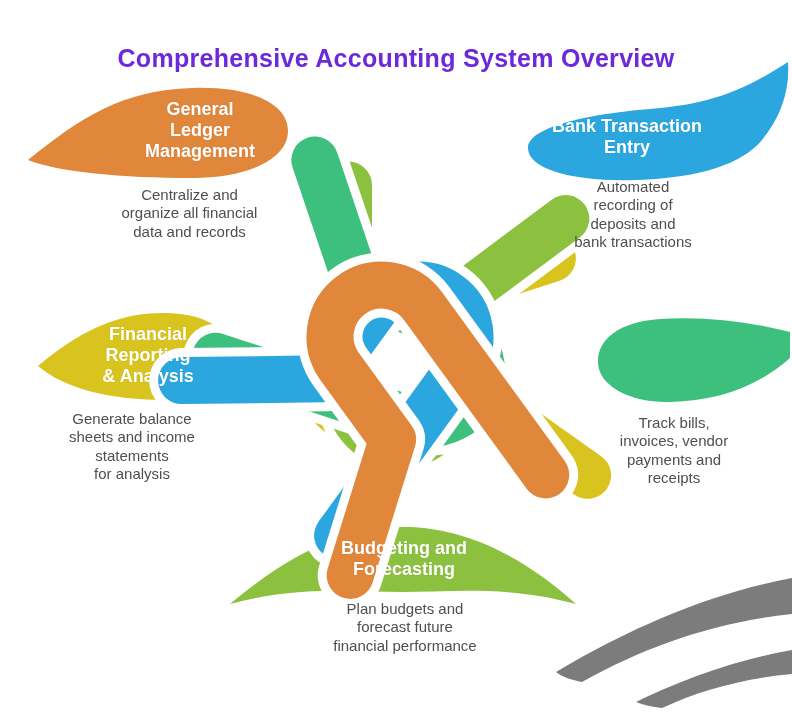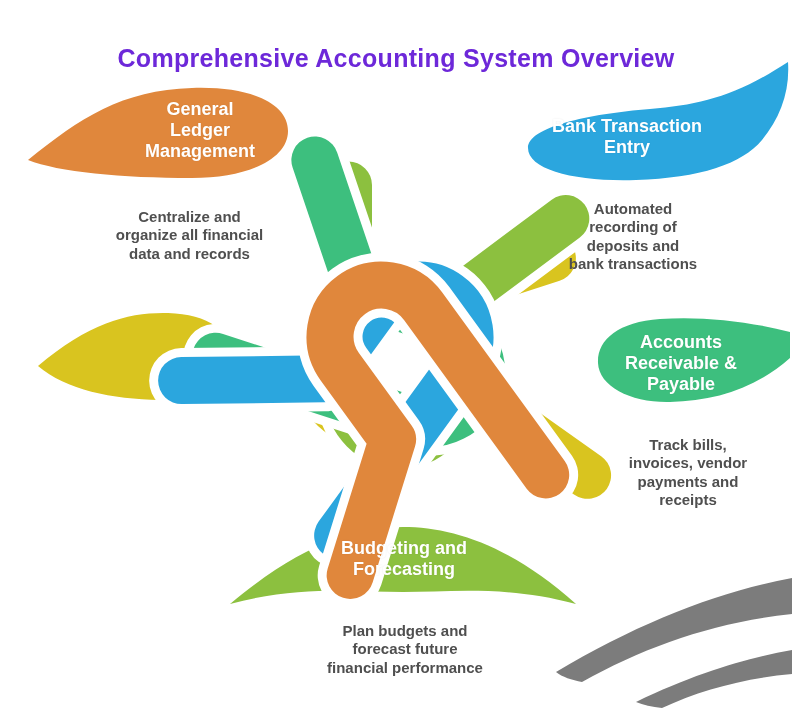--- a/index.html
+++ b/index.html
@@ -11,30 +11,30 @@
   .txt{position:absolute;z-index:2;text-align:center;white-space:pre-line;}
   .title{
     left:0;top:44px;width:792px;font-size:25px;font-weight:bold;color:#6d28d9;
     letter-spacing:.3px;
   }
   .heading{
     font-size:18px;font-weight:bold;color:#ffffff;line-height:1.18;
     text-shadow:0 0 2px rgba(0,0,0,0.08);
   }
   .desc{
-    font-size:15px;font-weight:bold;color:#4f4f4f;line-height:1.22;margin-top:22px;
+    font-size:15px;font-weight:normal;color:#4f4f4f;line-height:1.22;
   }
   .h-orange{left:112px;top:99px;width:176px;text-align:center;}
   .d-orange{left:82px;top:186px;width:215px;}
   .h-blue{left:534px;top:116px;width:186px;}
   .d-blue{left:538px;top:178px;width:190px;}
   .h-yellow{left:62px;top:324px;width:172px;}
   .d-yellow{left:28px;top:410px;width:208px;}
   .h-green{left:596px;top:332px;width:170px;}
-  .d-green{left:602px;top:414px;width:172px;}
+  .d-green{left:588px;top:414px;width:172px;}
   .h-lgreen{left:318px;top:538px;width:172px;}
   .d-lgreen{left:306px;top:600px;width:198px;text-align:center;}
   .halo{fill:none;stroke:#ffffff;stroke-width:58;stroke-linecap:round;stroke-linejoin:round;}
   .strand{fill:none;stroke-width:42;stroke-linecap:round;stroke-linejoin:round;}
 </style>
 </head>
 <body>
 
 <div id="stage">
 
@@ -85,24 +85,28 @@
 organize all financial
 data and records</div>
 
   <div class="txt heading h-blue">Bank Transaction
 Entry</div>
   <div class="txt desc d-blue">Automated
 recording of
 deposits and
 bank transactions</div>
 
+  <div class="txt heading h-yellow">Financial
+Reporting
+&amp; Analysis</div>
+  <div class="txt desc d-yellow">Generate balance
+sheets and income
+statements
+for analysis</div>
 
-  <div class="txt heading h-green">Accounts
-Receivable &amp;
-Payable</div>
   <div class="txt desc d-green">Track bills,
 invoices, vendor
 payments and
 receipts</div>
 
   <div class="txt heading h-lgreen">Budgeting and
 Forecasting</div>
   <div class="txt desc d-lgreen">Plan budgets and
 forecast future
 financial performance</div>

